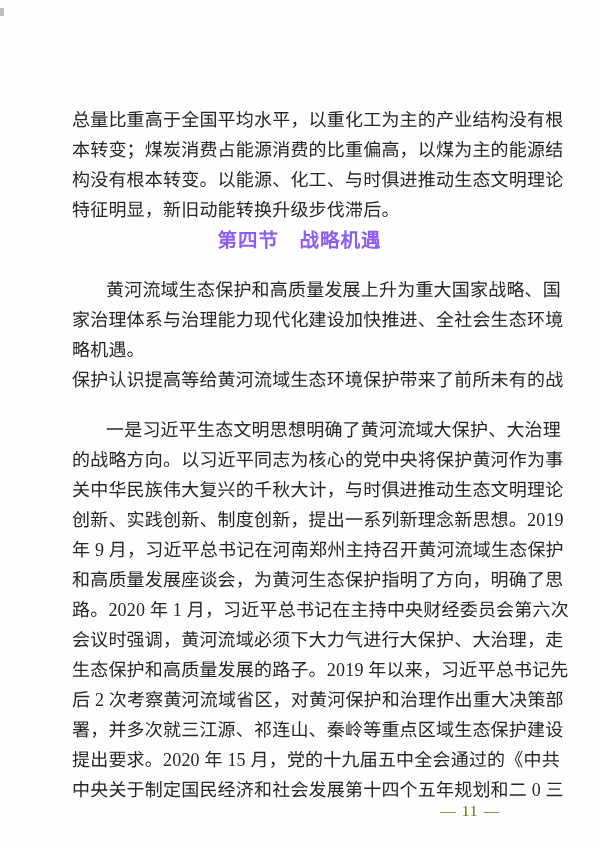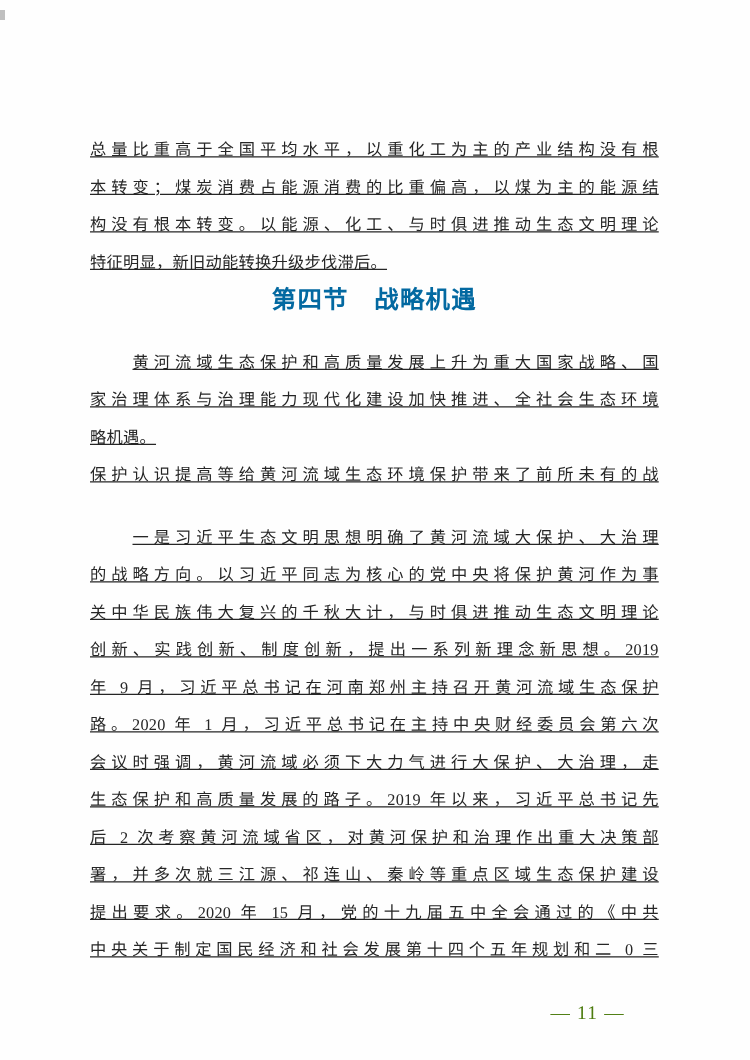--- a/index.html
+++ b/index.html
@@ -31,45 +31,44 @@
   }
   .doc-body {
     position: absolute;
     left: 72px;
     top: 105px;
     width: 455px;
   }
   .line {
     height: 30px;
     line-height: 30px;
-    font-size: 13px;
+    font-size: 18px;
     white-space: nowrap;
     text-align: justify;
     text-align-last: justify;
     overflow: visible;
     letter-spacing: 0.2px;
-    text-decoration: underline;
   }
   .line.para-end {
     text-align: right;
     text-align-last: left;
   }
   .line.indent {
     text-indent: 34px;
     margin-top: 20px;
   }
   .heading-line {
     height: 30px;
     line-height: 30px;
     text-align: center;
     font-weight: 700;
     font-size: 19.5px;
     letter-spacing: 1px;
     font-family: "Liberation Sans", sans-serif;
-    color: #0369a1;
+    color: #8b5cf6;
   }
   .page-number {
     position: absolute;
     top: 761px;
     right: 100px;
     font-size: 15.5px;
     line-height: 20px;
     letter-spacing: 1px;
     color: #4d7c0f;
     font-family: "Liberation Serif", serif;
@@ -91,20 +90,21 @@
       <div class="heading-line">第四节　战略机遇</div>
       <div class="line indent">黄河流域生态保护和高质量发展上升为重大国家战略、国</div>
       <div class="line">家治理体系与治理能力现代化建设加快推进、全社会生态环境</div>
       <div class="line para-end">略机遇。</div>
       <div class="line">保护认识提高等给黄河流域生态环境保护带来了前所未有的战</div>
       <div class="line indent">一是习近平生态文明思想明确了黄河流域大保护、大治理</div>
       <div class="line">的战略方向。以习近平同志为核心的党中央将保护黄河作为事</div>
       <div class="line">关中华民族伟大复兴的千秋大计，与时俱进推动生态文明理论</div>
       <div class="line">创新、实践创新、制度创新，提出一系列新理念新思想。2019</div>
       <div class="line">年 9 月，习近平总书记在河南郑州主持召开黄河流域生态保护</div>
+      <div class="line">和高质量发展座谈会，为黄河生态保护指明了方向，明确了思</div>
       <div class="line">路。2020 年 1 月，习近平总书记在主持中央财经委员会第六次</div>
       <div class="line">会议时强调，黄河流域必须下大力气进行大保护、大治理，走</div>
       <div class="line">生态保护和高质量发展的路子。2019 年以来，习近平总书记先</div>
       <div class="line">后 2 次考察黄河流域省区，对黄河保护和治理作出重大决策部</div>
       <div class="line">署，并多次就三江源、祁连山、秦岭等重点区域生态保护建设</div>
       <div class="line">提出要求。2020 年 15 月，党的十九届五中全会通过的《中共</div>
       <div class="line">中央关于制定国民经济和社会发展第十四个五年规划和二 0 三</div>
     </div>
 
   <div class="page-number">— 11 —</div>

